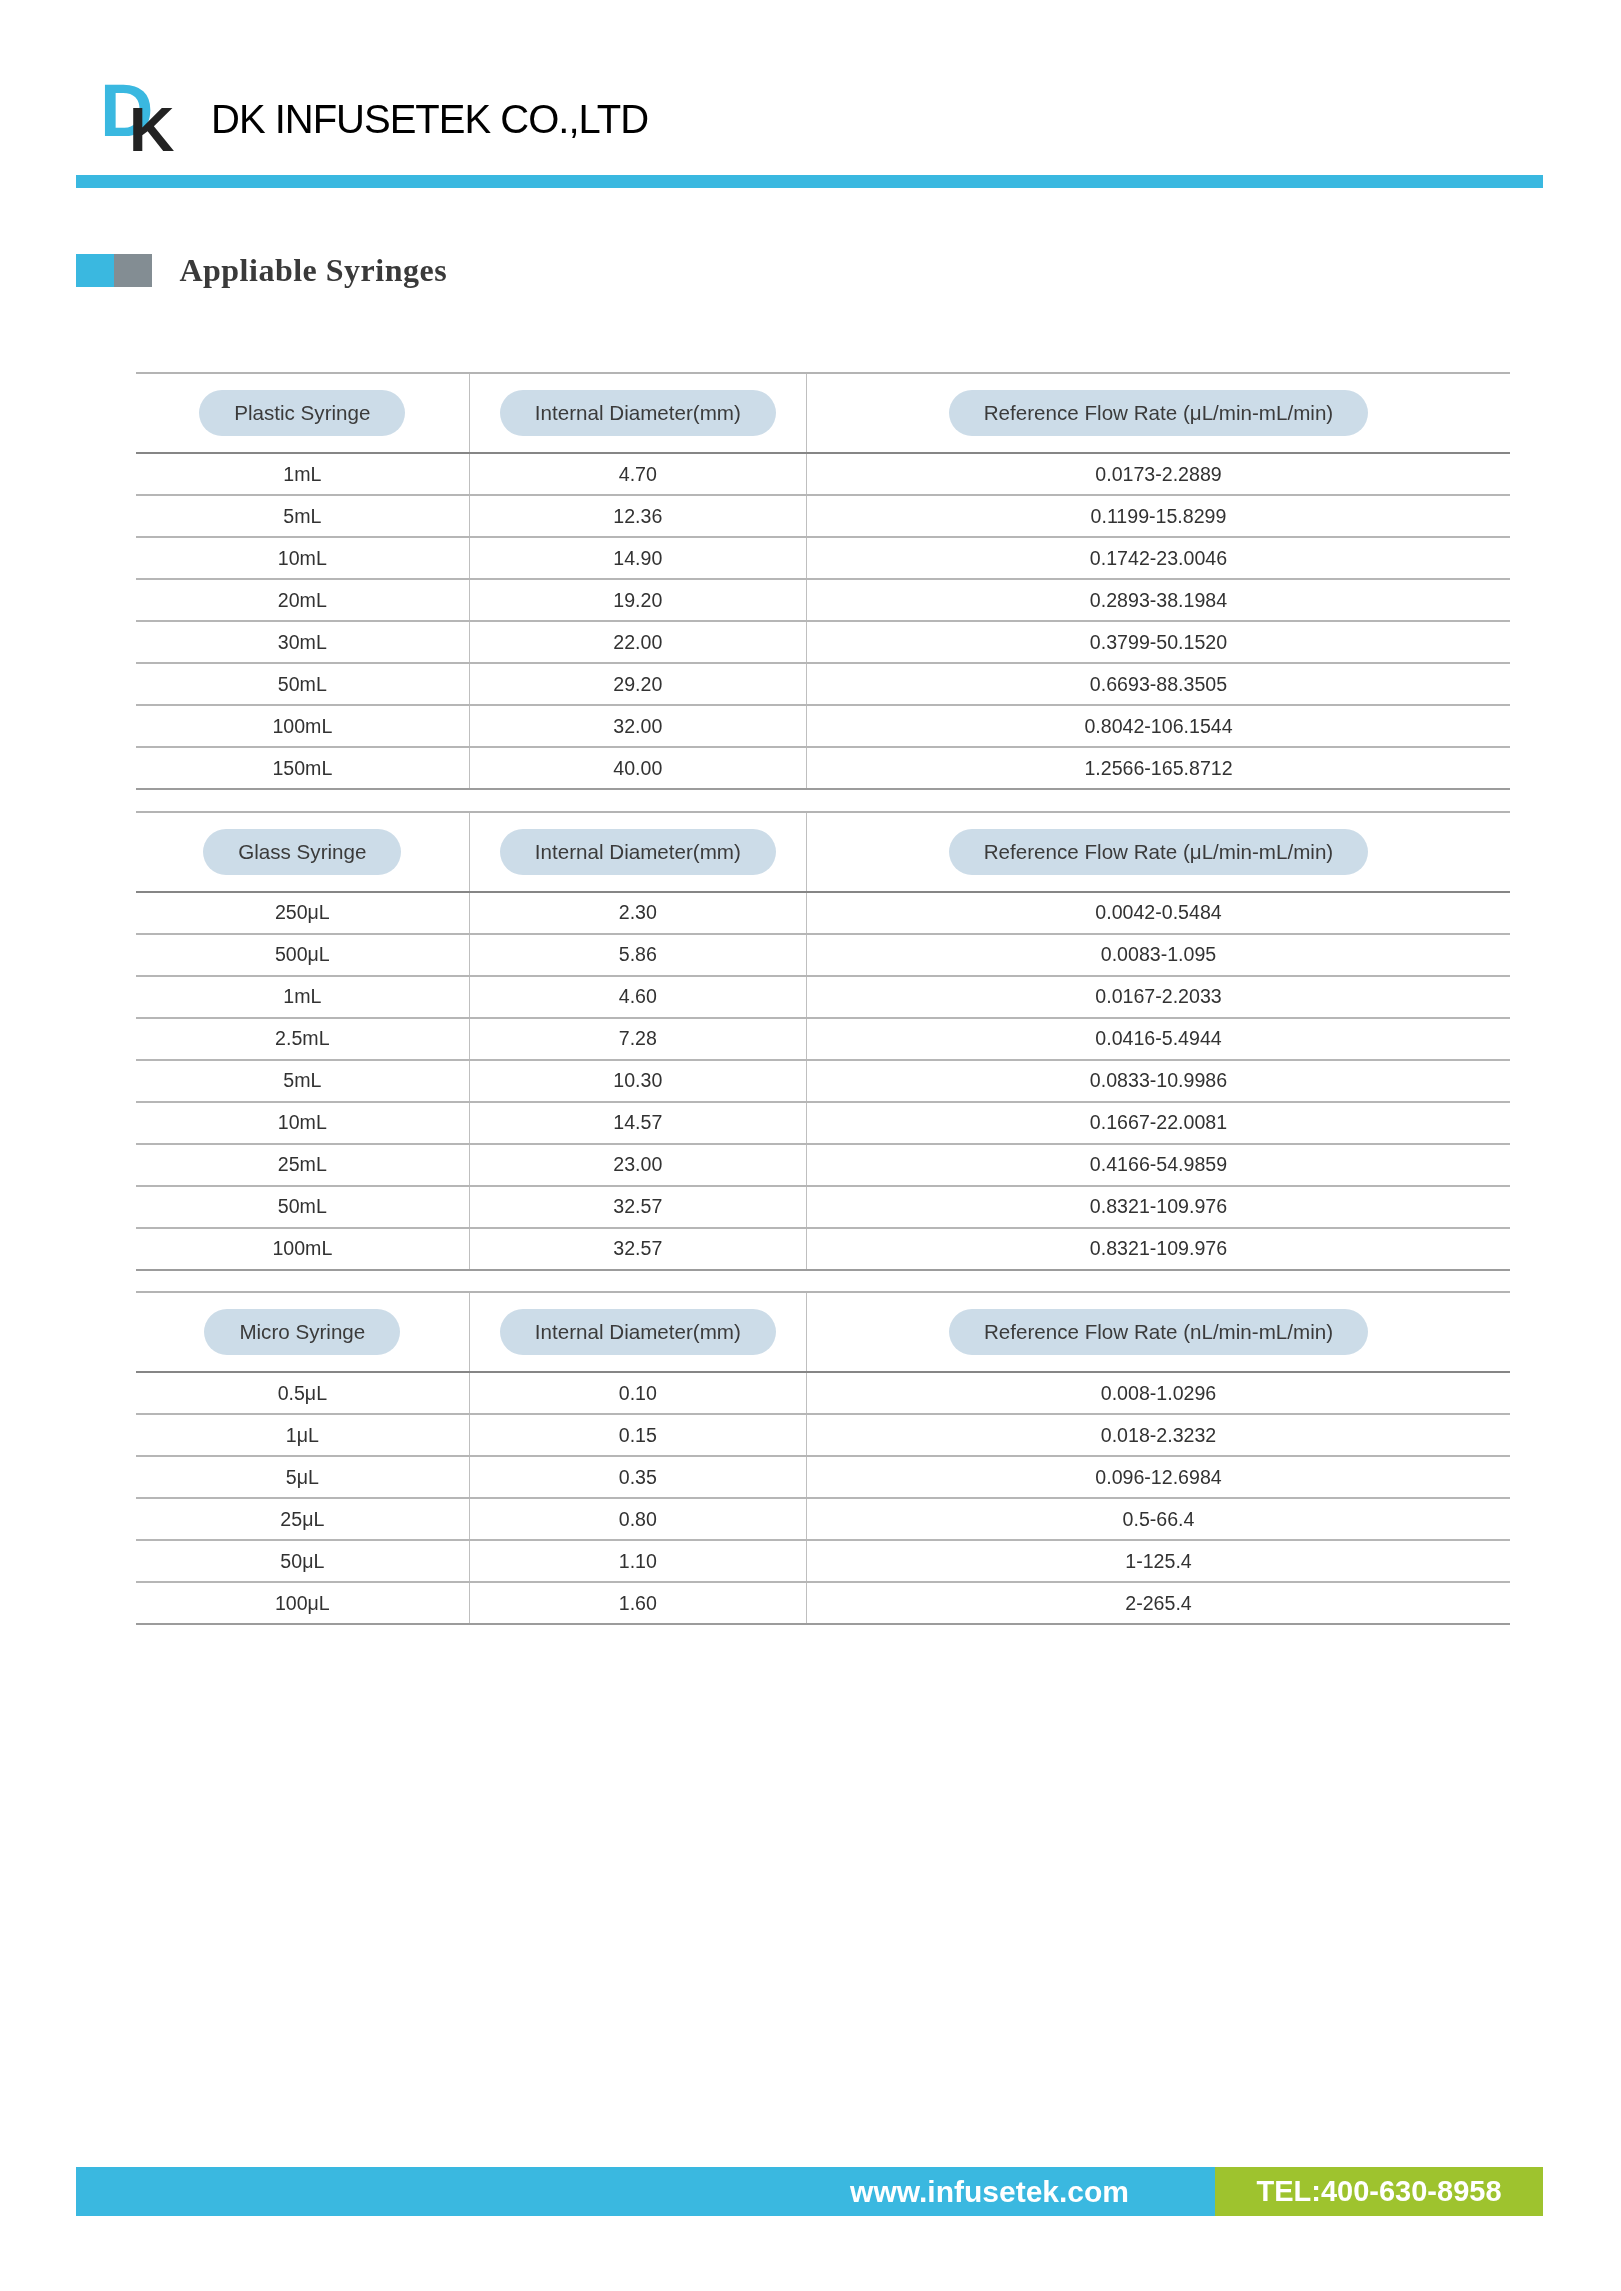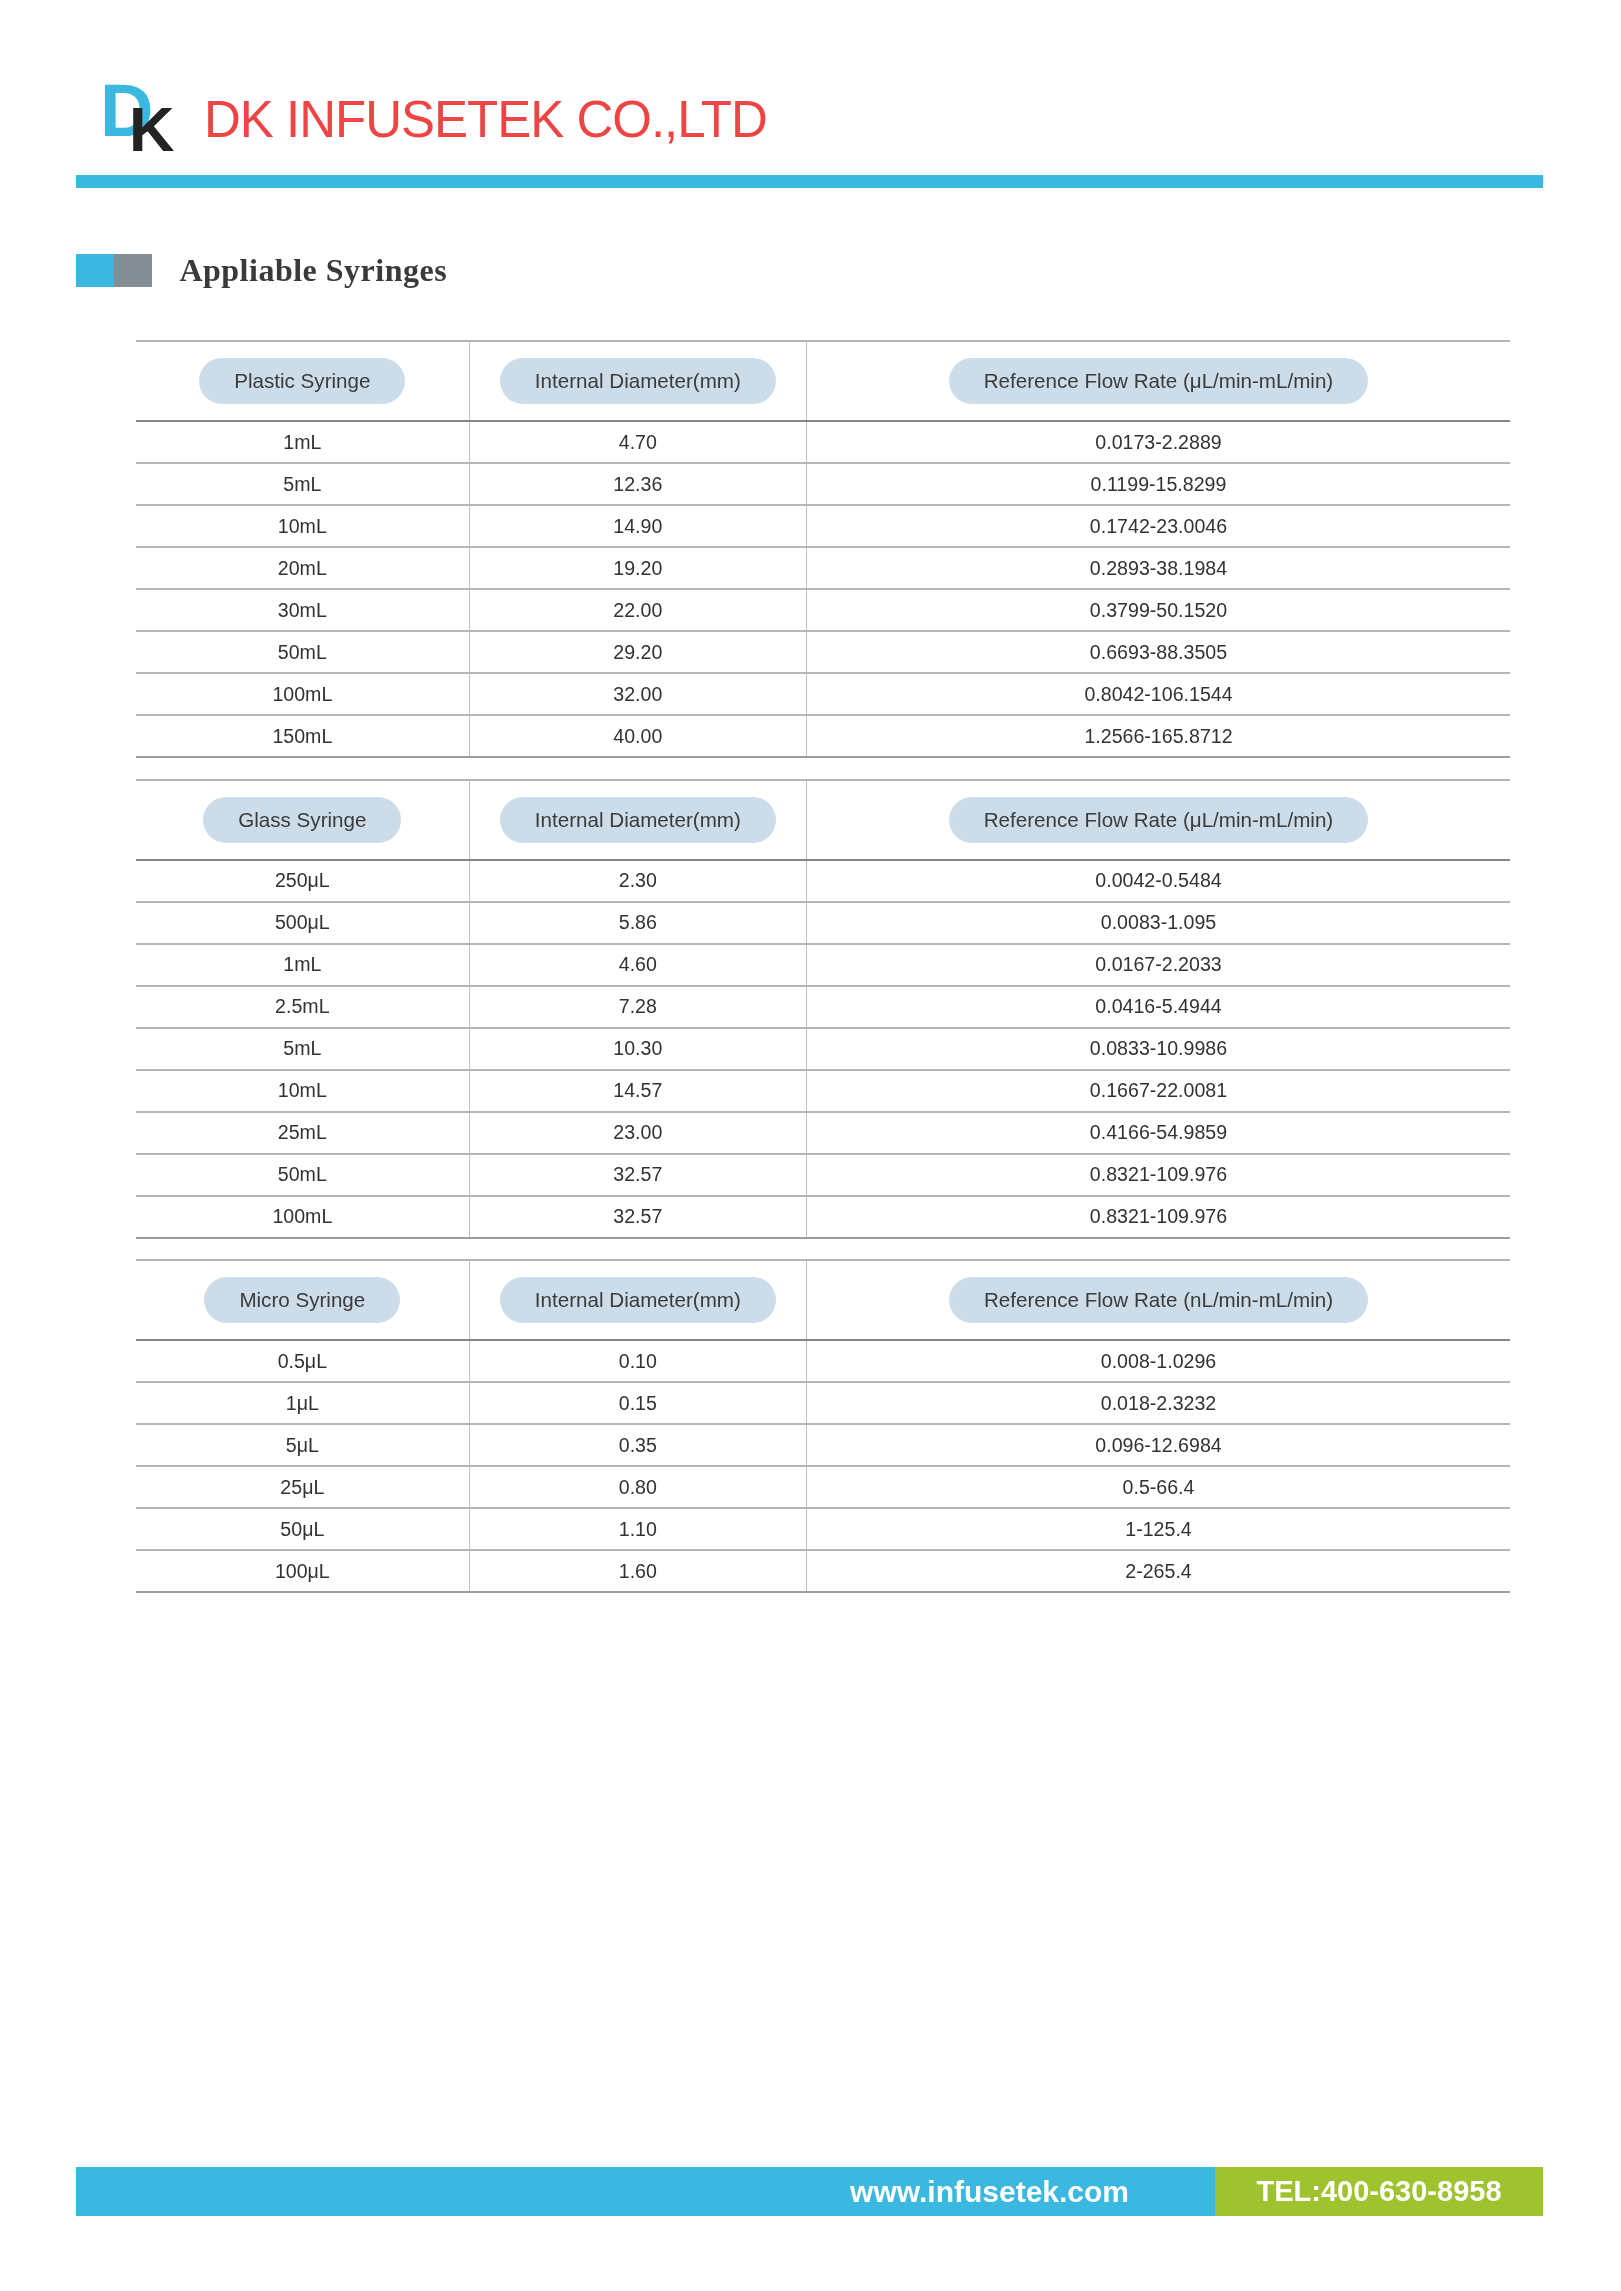--- a/index.html
+++ b/index.html
@@ -13,35 +13,35 @@
   .logo-row { position:absolute; left:100px; top:74px; display:flex; align-items:center; }
   .logo-mark { position:relative; width:84px; height:90px; flex:0 0 auto; }
   .logo-d {
     position:absolute; left:0; top:0; font-size:74px; line-height:1;
     font-weight:bold; color:#3ab8e0;
   }
   .logo-k {
     position:absolute; left:29px; top:23.5px; font-size:63px; line-height:1;
     font-weight:bold; color:#232323;
   }
-  .company-name { font-size:51px; color:#ef4444; letter-spacing:-1px; margin-left:20px; white-space:nowrap; }
+  .company-name { font-size:40px; color:#000000; letter-spacing:-1px; margin-left:27px; white-space:nowrap; }
   .top-rule { position:absolute; left:76px; top:175px; width:1467px; height:12.7px; background:#3ab8e0; }
 
   
   .title-row { position:absolute; left:76px; top:253px; height:34px; display:flex; align-items:center; }
   .sq { width:38px; height:33px; }
   .sq-cyan { background:#3ab8e0; }
   .sq-gray { background:#838d93; }
   .page-title {
     margin:0 0 0 27.4px; font-family:"Liberation Serif", serif; font-weight:bold;
     font-size:32px; color:#3a3a3a; letter-spacing:0.5px; white-space:nowrap;
   }
 
   
-  .tables { position:absolute; left:136px; top:340px; width:1374px; }
+  .tables { position:absolute; left:136px; top:372px; width:1374px; }
   table.syr {
     width:100%; border-collapse:collapse; table-layout:fixed;
     margin:0 0 20.6px 0;
     border-top:2px solid #b4b4b4; border-bottom:2px solid #9c9c9c;
   }
   table.syr col.c1 { width:24.25%; }
   table.syr col.c2 { width:24.55%; }
   table.syr col.c3 { width:51.20%; }
   table.syr thead tr { border-bottom:2px solid #868686; }
   table.syr thead th { height:78px; font-weight:normal; text-align:center; vertical-align:middle; padding:0; }

